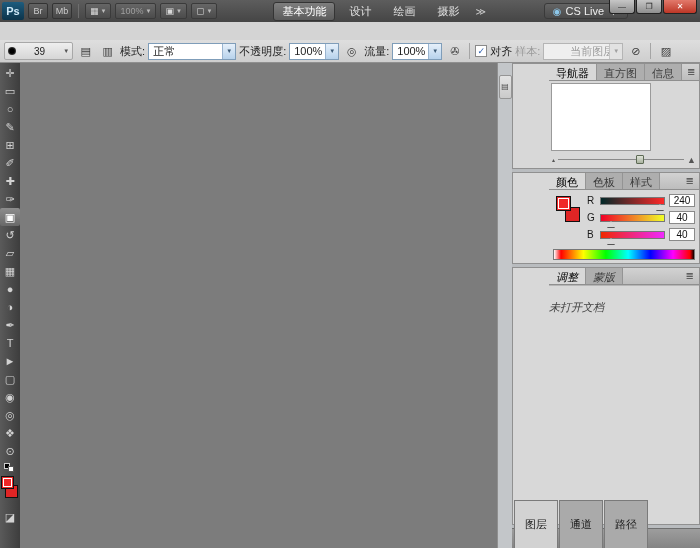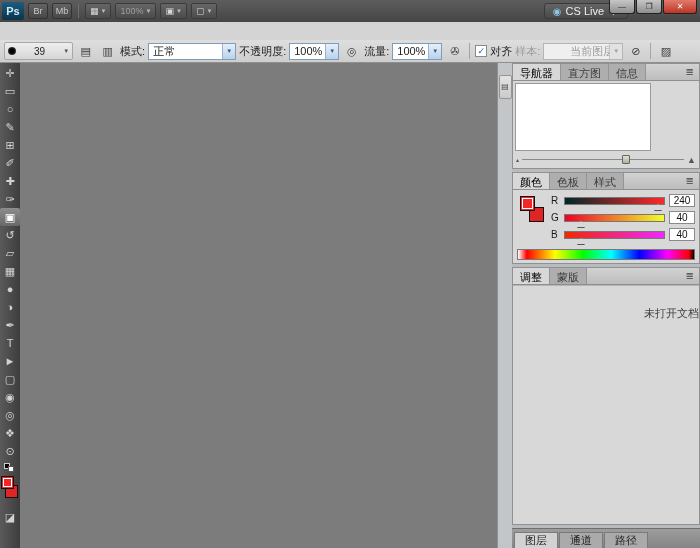--- a/index.html
+++ b/index.html
@@ -73,21 +73,21 @@
   
   .canvas{position:absolute;left:20px;top:63px;width:477px;bottom:0;background:#7c7c7c;}
 
   
   .dockstrip{position:absolute;left:497px;top:63px;width:15px;bottom:0;background:#c3c6c9;border-left:1px solid #8f8f8f;}
   .dock-btn{width:13px;height:24px;margin:12px auto 0;background:linear-gradient(#e3e3e3,#cacaca);border:1px solid #959595;
     border-radius:2px;font-size:8px;color:#444;text-align:center;line-height:22px;}
 
   
   .dock{position:absolute;left:512px;top:63px;width:188px;bottom:0;background:#b9bcbf;display:flex;flex-direction:column;}
-  .pgroup{background:#d8d8d8;border:1px solid #909090;margin-bottom:3px;display:flex;flex-direction:column;}
+  .pgroup{background:#d8d8d8;border:1px solid #909090;margin-bottom:3px;display:flex;flex-direction:column;padding-left:36px;}
   .ptabs{height:17px;display:flex;align-items:stretch;background:linear-gradient(#d2d2d2,#bdbdbd);border-bottom:1px solid #8f8f8f;}
   .ptab{padding:2px 7px 0;font-size:11px;color:#3a3a3a;background:#aeaeae;border-right:1px solid #949494;white-space:nowrap;}
   .ptab.active{background:#d8d8d8;color:#000;}
   .pmenu{margin-left:auto;padding:2px 5px 0;color:#3d3d3d;font-size:10px;}
 
   .g-nav{height:106px;}
   .nav-body{position:relative;flex:1;}
   .nav-preview{position:absolute;left:2px;top:2px;right:48px;height:68px;background:#fff;border:1px solid #9a9a9a;}
   .nav-zoomrow{position:absolute;left:3px;right:3px;bottom:2px;height:13px;display:flex;align-items:center;gap:3px;}
   .nav-mount{color:#555;}
@@ -106,29 +106,29 @@
   .ch-bar{flex:1;position:relative;height:8px;border:1px solid #777;}
   .bar-r{background:linear-gradient(to right,rgb(0,40,40),rgb(255,40,40));}
   .bar-g{background:linear-gradient(to right,rgb(240,0,40),rgb(240,255,40));}
   .bar-b{background:linear-gradient(to right,rgb(240,40,0),rgb(240,40,255));}
   .ch-thumb{position:absolute;bottom:-6px;width:0;height:0;border-left:4px solid transparent;border-right:4px solid transparent;
     border-bottom:6px solid #d9d9d9;filter:drop-shadow(0 1px 0 #555);}
   .ch-val{width:26px;height:13px;background:#fff;border:1px solid #8a8a8a;font-size:10px;padding:0 2px;color:#111;text-align:center;}
   .spectrum{position:absolute;left:4px;right:4px;bottom:3px;height:11px;border:1px solid #777;
     background:linear-gradient(to right,#fff 0%,#f00 5%,#ff0 21%,#0f0 37%,#0ff 53%,#00f 69%,#f0f 85%,#f00 97%,#000 100%);}
 
-  .g-adj{flex:1;}
+  .g-adj{flex:1;font-style:italic;}
   .adj-body{flex:1;position:relative;}
   .adj-add{padding:7px 8px 6px;font-size:11px;color:#1a1a1a;}
   .adj-div{height:1px;background:#b5b5b5;}
-  .adj-empty{margin-top:20px;text-align:right;font-size:11px;color:#3f3f3f;}
+  .adj-empty{margin-top:14px;text-align:left;font-size:11px;color:#3f3f3f;}
 
   .bottom-tabs{height:20px;background:linear-gradient(#9d9d9d,#848484);border-top:1px solid #6f6f6f;
     display:flex;align-items:flex-end;padding:3px 2px 0;gap:1px;}
-  .btab{padding:0 10px;font-size:11px;color:#222;background:#aaa;border:1px solid #7a7a7a;border-bottom:none;white-space:nowrap;margin-top:28px;}
+  .btab{padding:16px 10px;font-size:11px;color:#222;background:#aaa;border:1px solid #7a7a7a;border-bottom:none;white-space:nowrap;margin-top:28px;}
   .btab.active{background:#d2d2d2;}
 </style>
 </head>
 <body>
 
 <div class="window">
 
   <div class="titlebar">
     <div class="ps-logo">Ps</div>
     <div class="tb-app">Br</div>
@@ -142,20 +142,27 @@
       <span class="tb-zoom">100%</span>
       <span class="mini-arrow">▼</span>
     </div>
     <div class="tb-tool">
       <span>▣</span>
       <span class="mini-arrow">▼</span>
     </div>
     <div class="tb-tool">
       <span>▢</span>
       <span class="mini-arrow">▼</span>
+    </div>
+    <div class="ws-group">
+      <span class="ws-btn active">基本功能</span>
+      <span class="ws-btn">设计</span>
+      <span class="ws-btn">绘画</span>
+      <span class="ws-btn">摄影</span>
+      <span class="ws-more">≫</span>
     </div>
     <div class="cslive">
       <span class="dot">◉</span>
       <span>CS Live</span>
       <span class="mini-arrow">▼</span>
     </div>
     <div class="win-btns">
       <div class="wb">—</div>
       <div class="wb">❐</div>
       <div class="wb close">✕</div>

